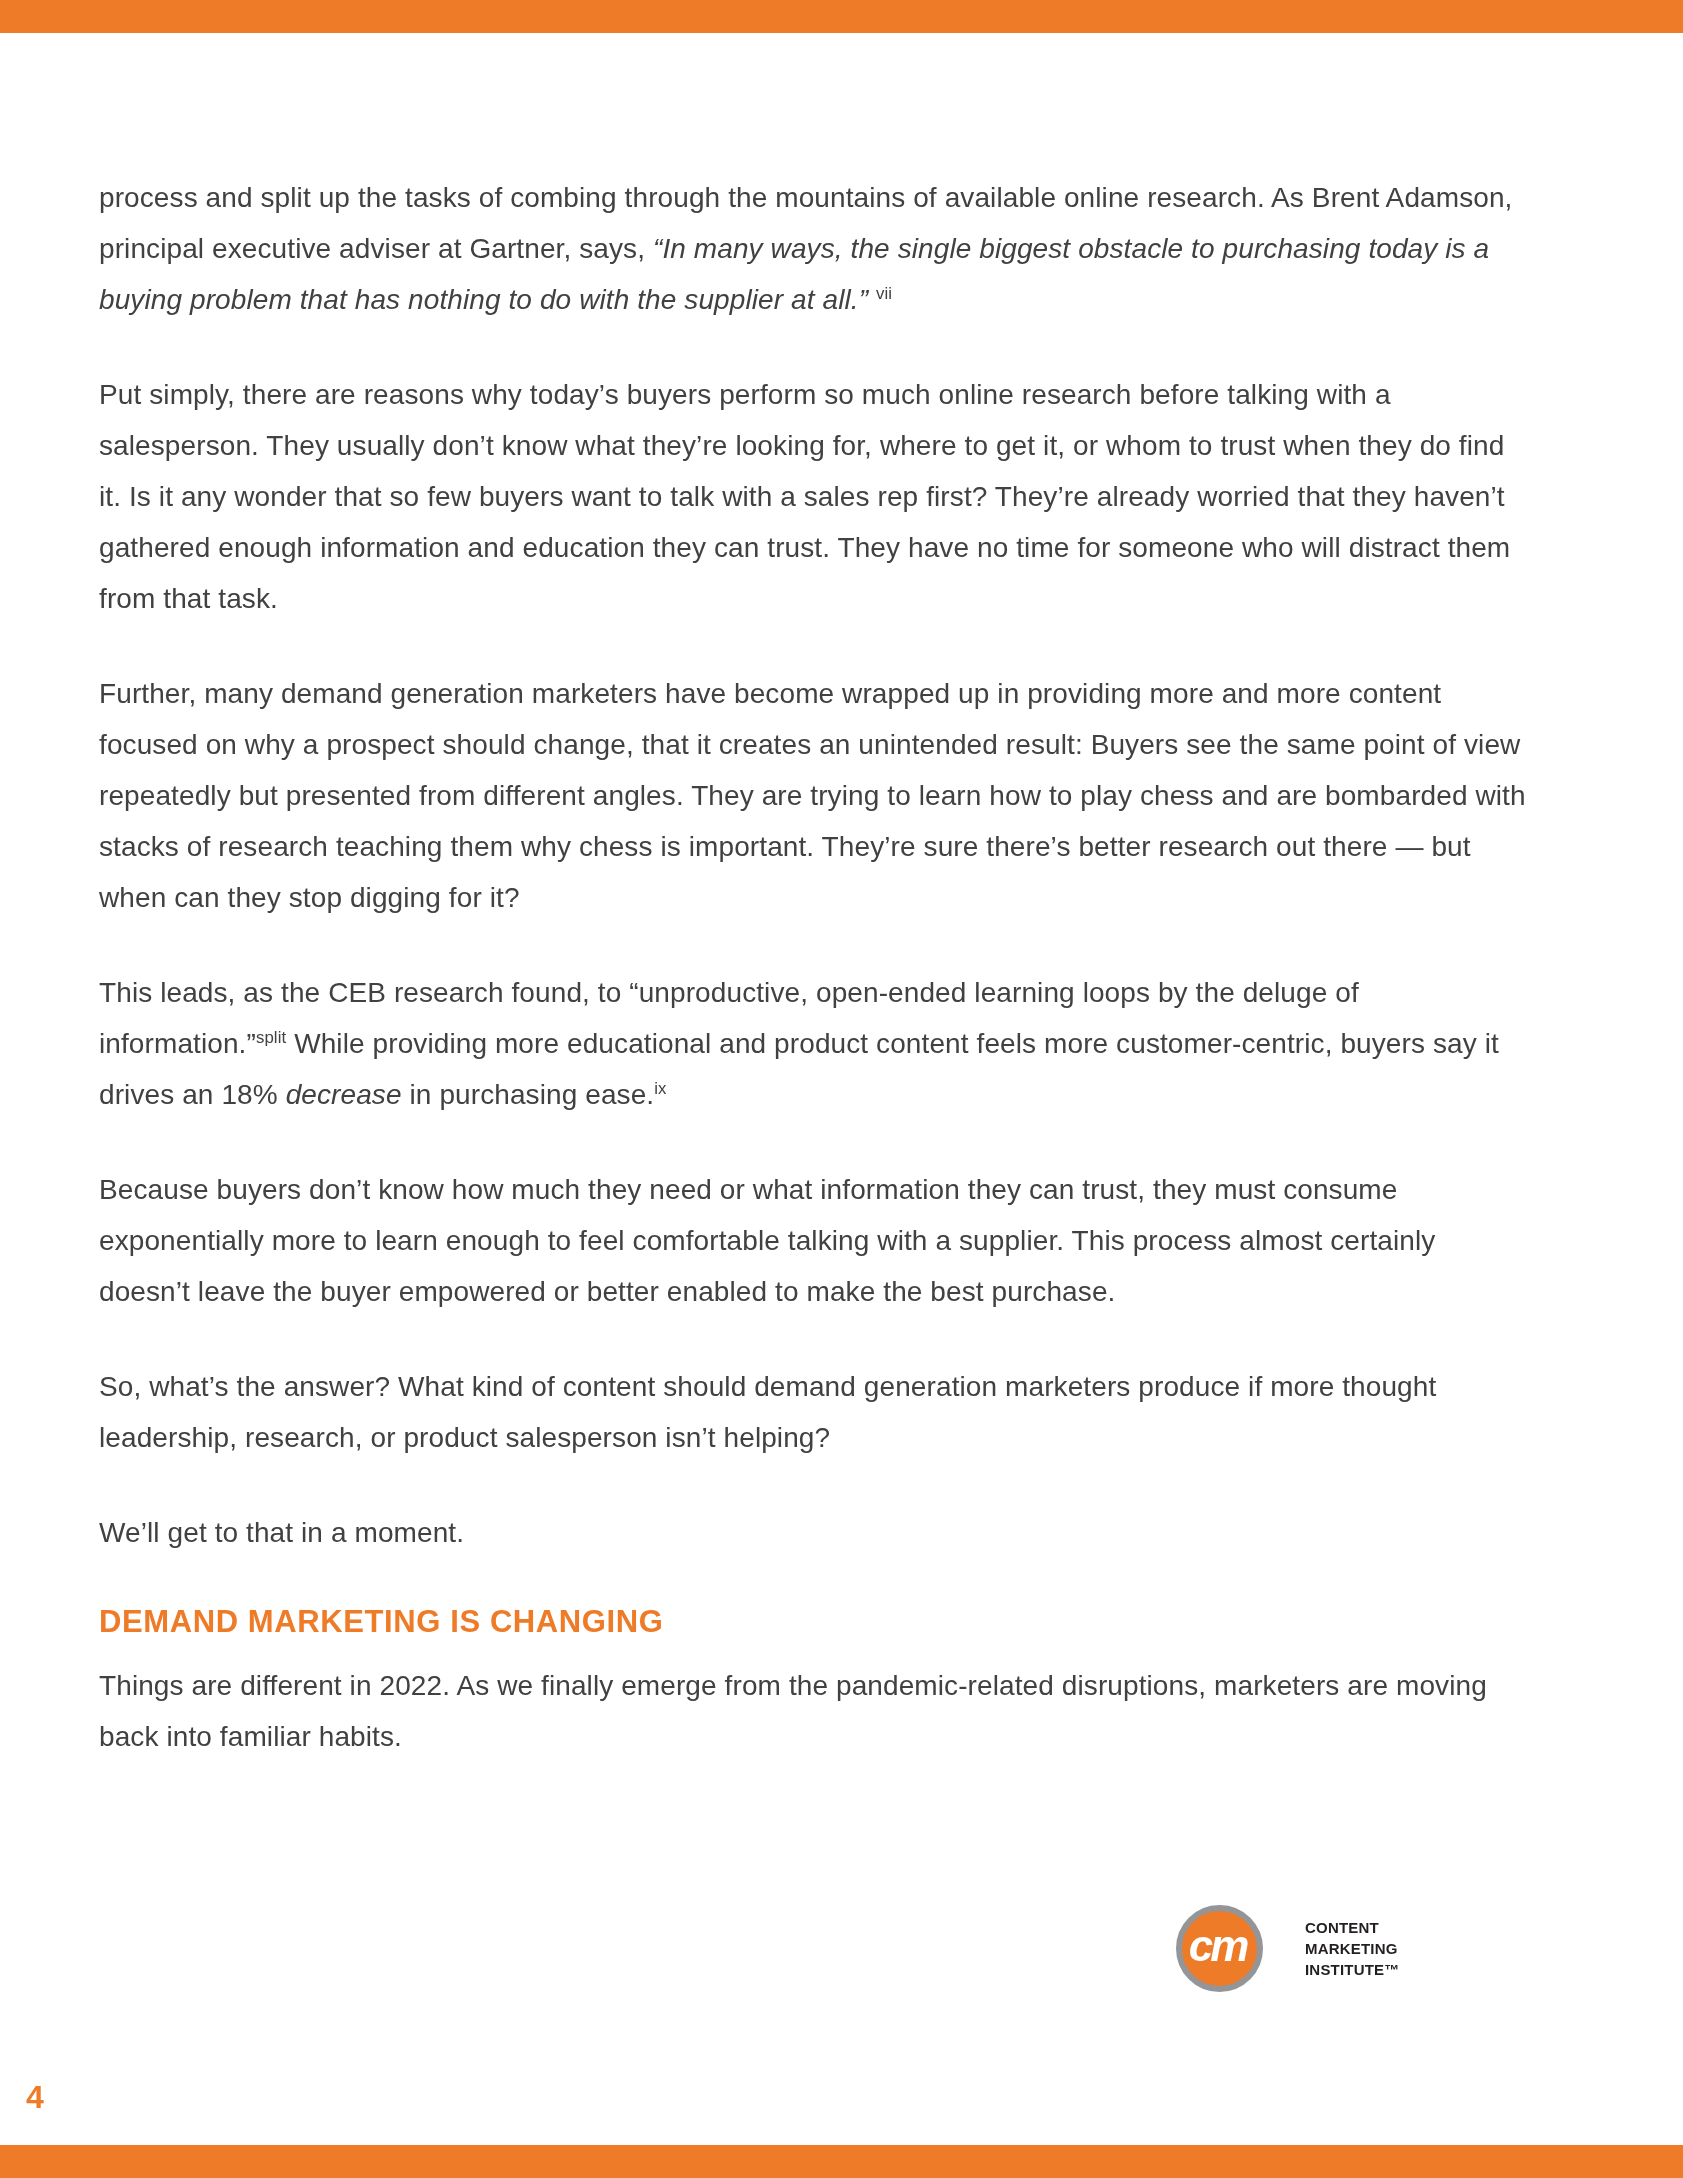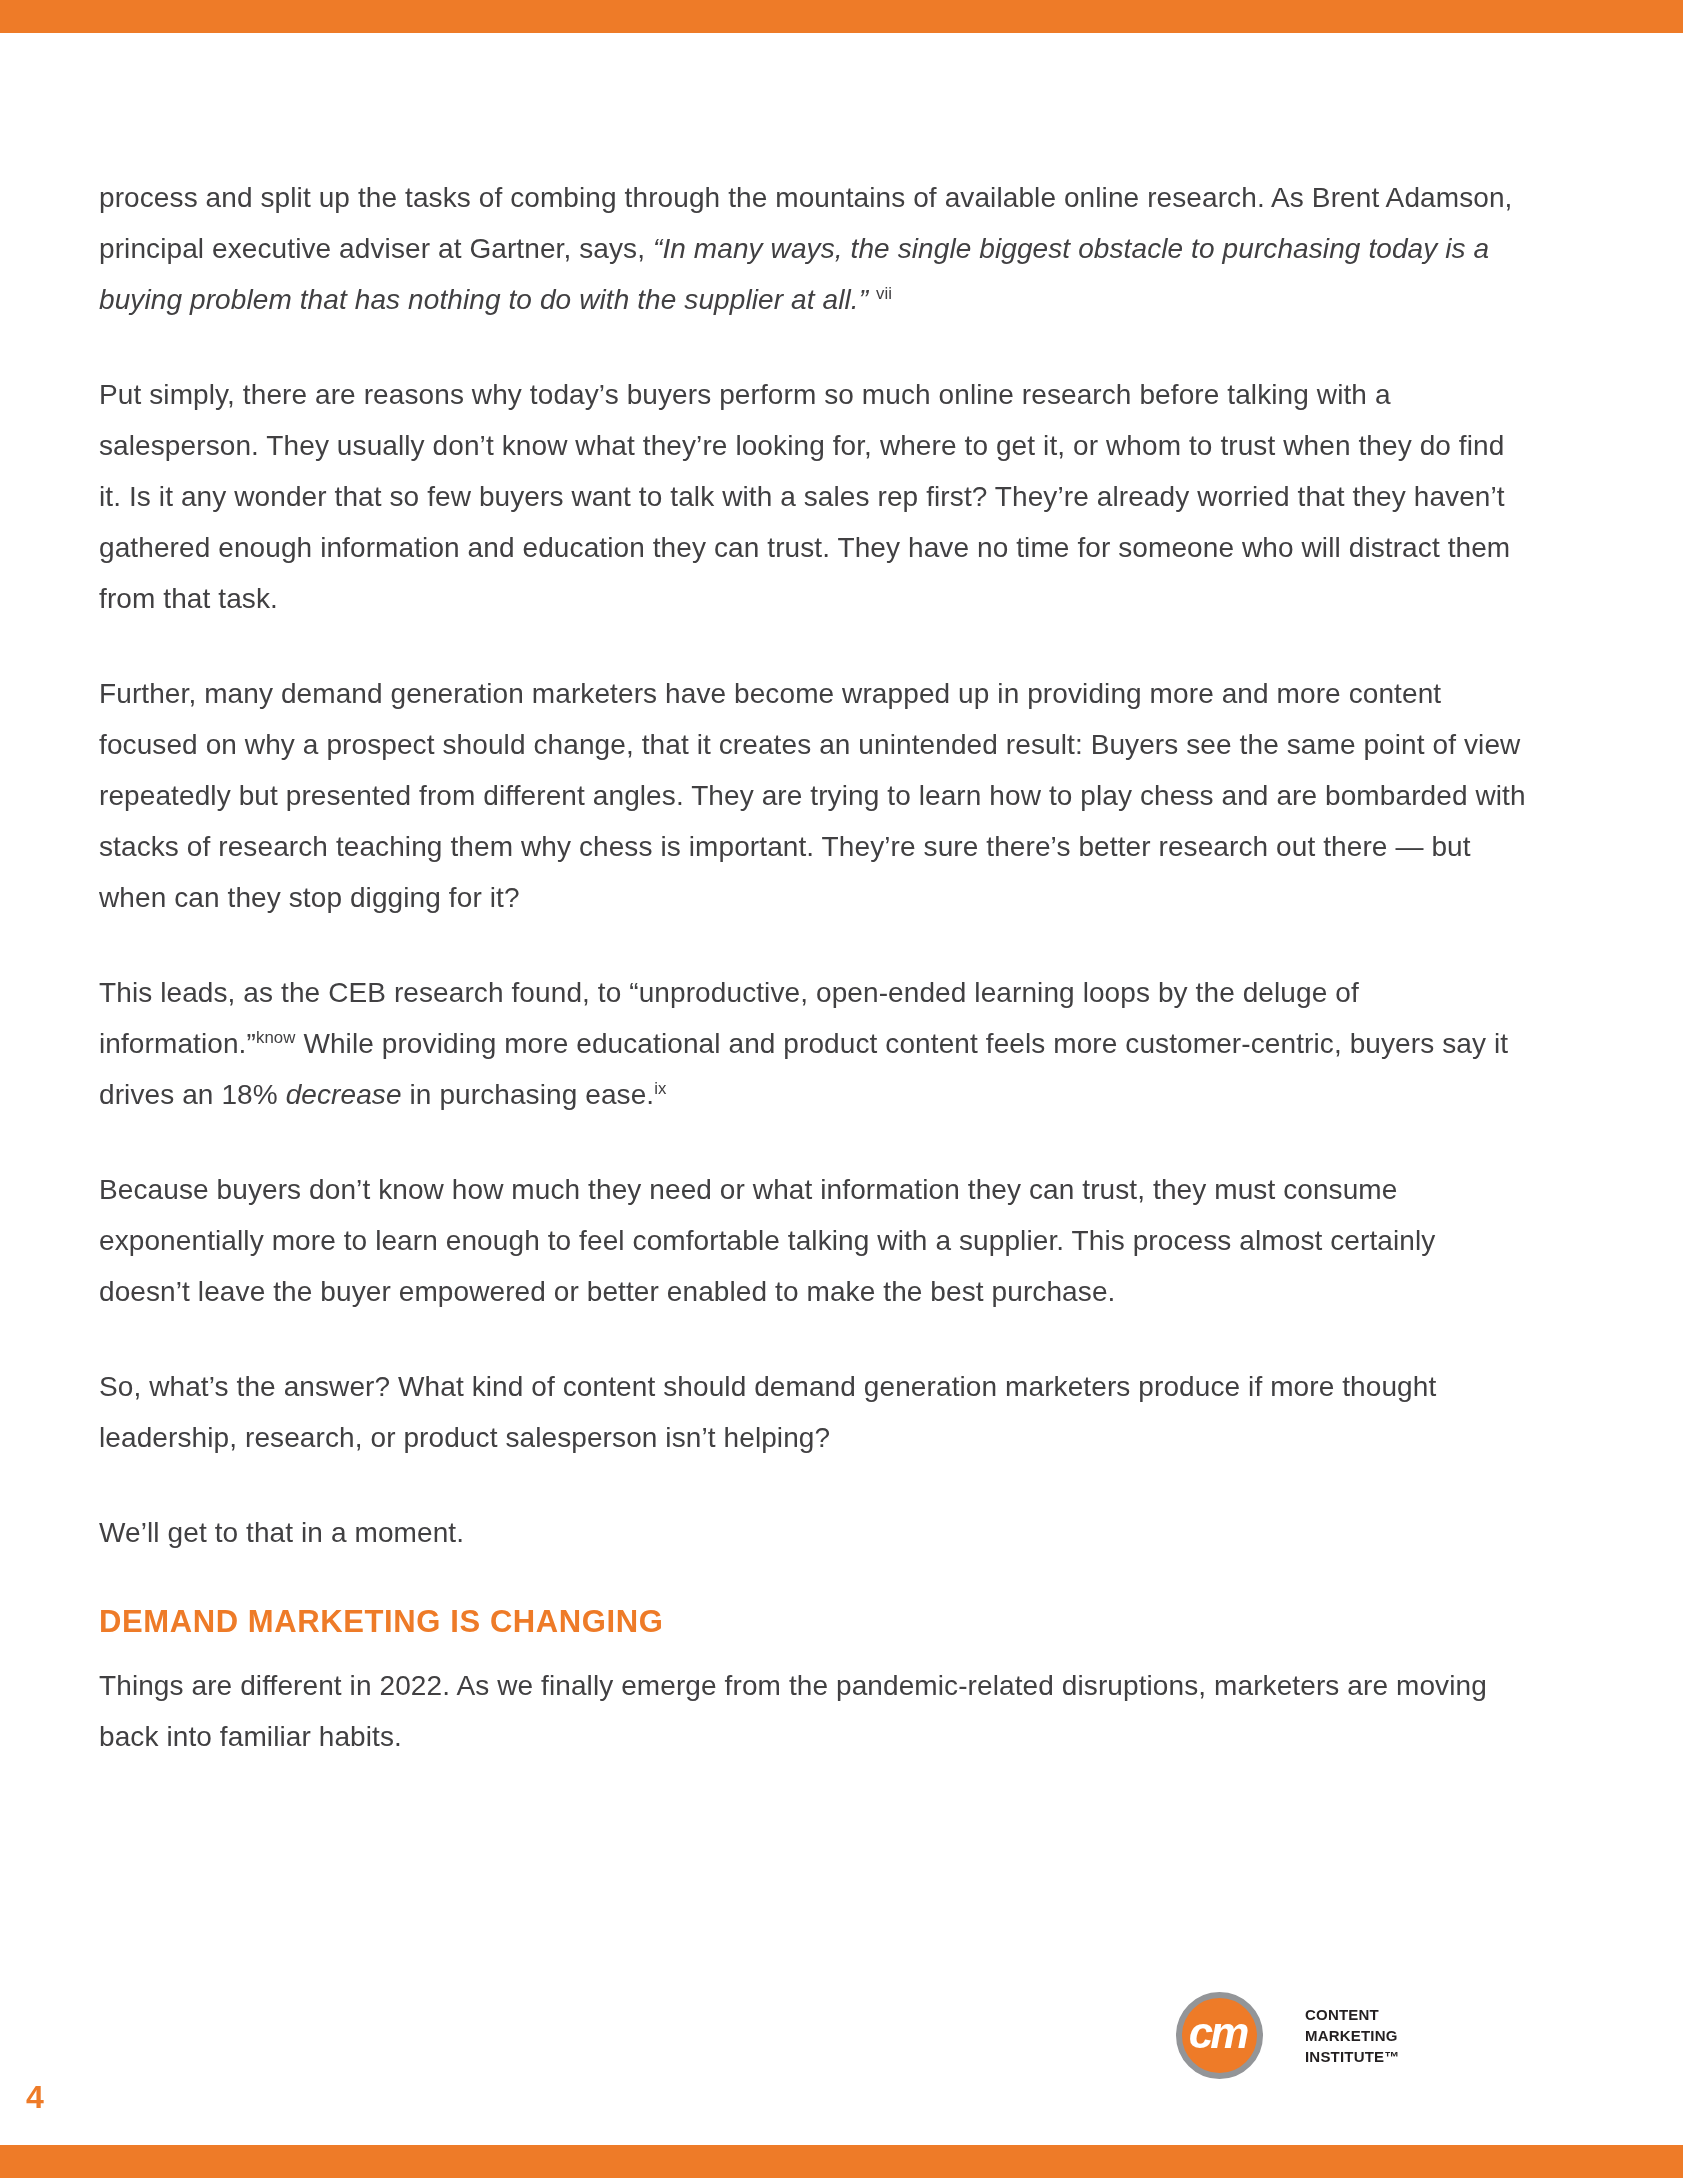--- a/index.html
+++ b/index.html
@@ -29,21 +29,21 @@
   p.body-para em{font-style:italic;}
   p.body-para sup{font-size:0.6em;font-style:normal;line-height:0;vertical-align:super;}
   h2.section-heading{
     color:var(--accent);font-size:31px;line-height:36px;font-weight:bold;
     letter-spacing:0.6px;margin:46px 0 20px 0;
   }
   .page-number{
     position:absolute;left:26px;top:2079px;color:var(--accent);
     font-size:32px;font-weight:bold;line-height:36px;
   }
-  .footer-logos{position:absolute;left:1176px;top:1992px;display:flex;align-items:center;gap:38px;justify-content:space-between;}
+  .footer-logos{position:absolute;left:1176px;top:1905px;display:flex;align-items:center;gap:38px;justify-content:space-between;}
   .cmi{display:flex;align-items:center;gap:10px;}
   .cmi-circle{
     width:75px;height:75px;border-radius:50%;background:var(--accent);
     border:6px solid var(--cmi-ring);display:flex;align-items:center;justify-content:center;
     box-sizing:content-box;
   }
   .cmi-monogram{
     color:#ffffff;font-size:44px;font-weight:bold;font-style:italic;
     letter-spacing:-3px;transform:translate(-2px,-3px);
   }
@@ -58,21 +58,21 @@
 </style>
 </head>
 <body>
 
 <div class="bar top"></div>
 
 <div class="content">
   <p class="body-para"><span>process and split up the tasks of combing through the mountains of available online research. As Brent Adamson, principal executive adviser at Gartner, says, </span><em>“In many ways, the single biggest obstacle to purchasing today is a buying problem that has nothing to do with the supplier at all.”</em><span> </span><sup>vii</sup></p>
   <p class="body-para"><span>Put simply, there are reasons why today’s buyers perform so much online research before talking with a salesperson. They usually don’t know what they’re looking for, where to get it, or whom to trust when they do find it. Is it any wonder that so few buyers want to talk with a sales rep first? They’re already worried that they haven’t gathered enough information and education they can trust. They have no time for someone who will distract them from that task.</span></p>
   <p class="body-para"><span>Further, many demand generation marketers have become wrapped up in providing more and more content focused on why a prospect should change, that it creates an unintended result: Buyers see the same point of view repeatedly but presented from different angles. They are trying to learn how to play chess and are bombarded with stacks of research teaching them why chess is important. They’re sure there’s better research out there — but when can they stop digging for it?</span></p>
-  <p class="body-para"><span>This leads, as the CEB research found, to “unproductive, open-ended learning loops by the deluge of information.”</span><sup>know</sup><span> While providing more educational and product content feels more customer-centric, buyers say it drives an 18% </span><em>decrease</em><span> in purchasing ease.</span><sup>ix</sup></p>
+  <p class="body-para"><span>This leads, as the CEB research found, to “unproductive, open-ended learning loops by the deluge of information.”</span><sup>split</sup><span> While providing more educational and product content feels more customer-centric, buyers say it drives an 18% </span><em>decrease</em><span> in purchasing ease.</span><sup>ix</sup></p>
   <p class="body-para"><span>Because buyers don’t know how much they need or what information they can trust, they must consume exponentially more to learn enough to feel comfortable talking with a supplier. This process almost certainly doesn’t leave the buyer empowered or better enabled to make the best purchase.</span></p>
   <p class="body-para"><span>So, what’s the answer? What kind of content should demand generation marketers produce if more thought leadership, research, or product salesperson isn’t helping?</span></p>
   <p class="body-para"><span>We’ll get to that in a moment.</span></p>
   <h2 class="section-heading">DEMAND MARKETING IS CHANGING</h2>
   <p class="body-para"><span>Things are different in 2022. As we finally emerge from the pandemic-related disruptions, marketers are moving back into familiar habits.</span></p>
 </div>
 
 <div class="page-number">4</div>
 
 <div class="footer-logos">

